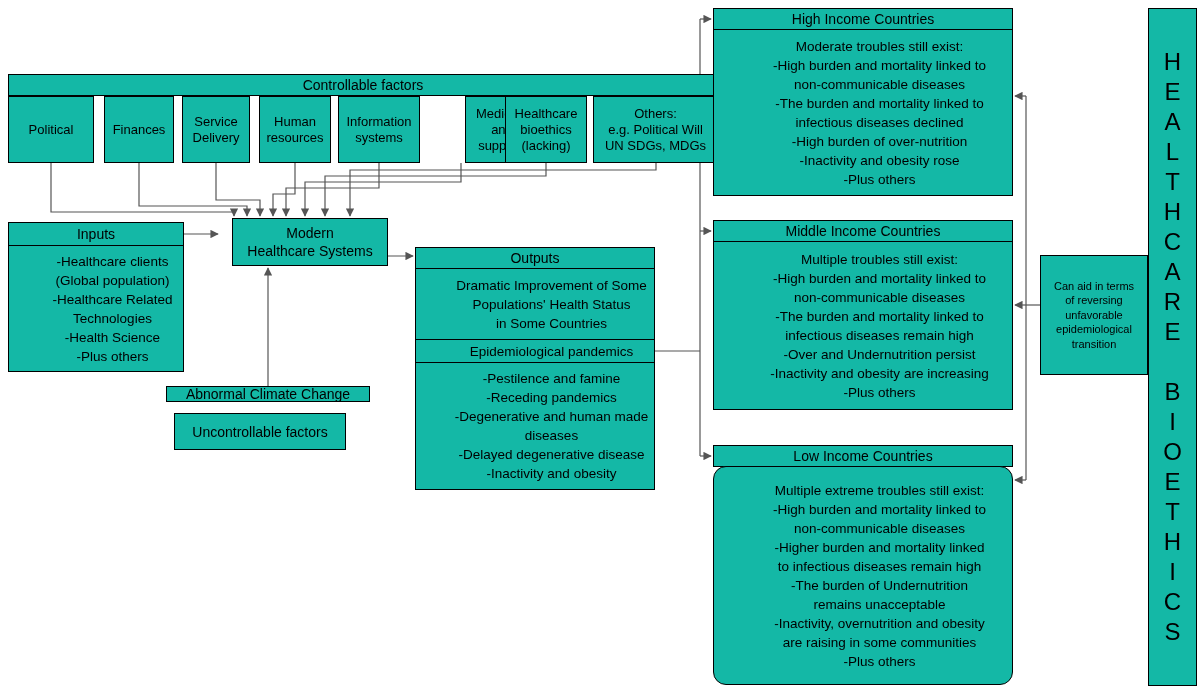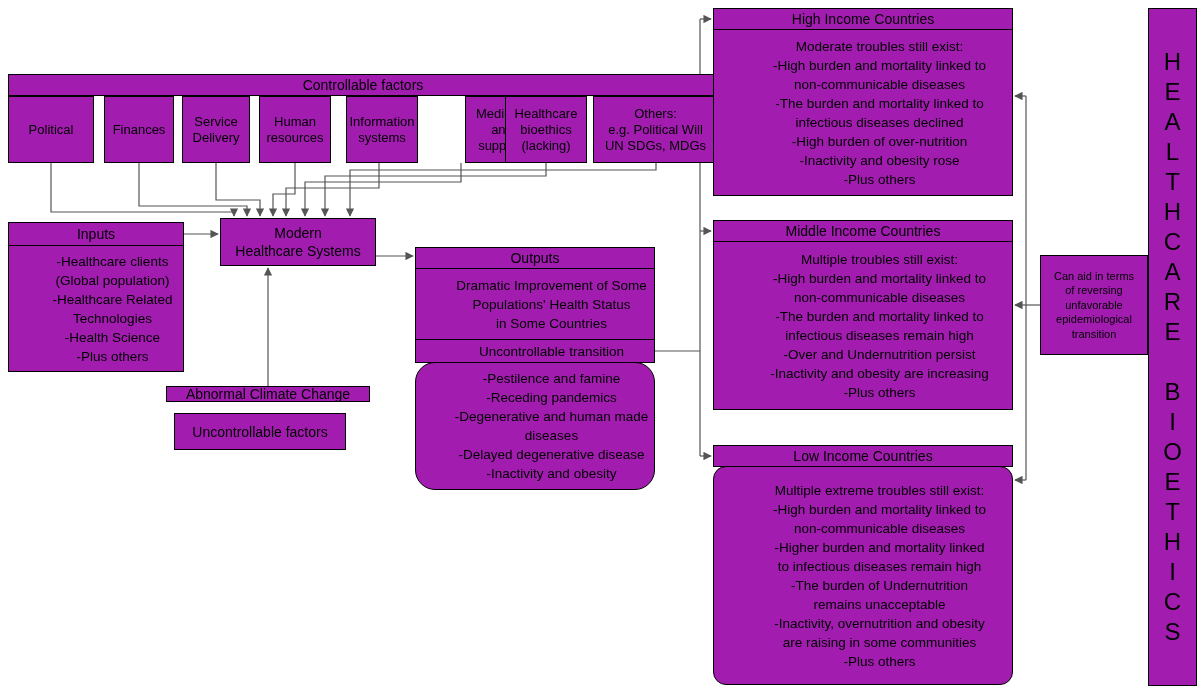--- a/index.html
+++ b/index.html
@@ -1,67 +1,67 @@
 <!DOCTYPE html>
 <html><head>
 <meta charset="utf-8">
 <style>
   html,body{margin:0;padding:0;}
   body{
     width:1200px;height:694px;position:relative;background:#fff;
     font-family:"Liberation Sans",sans-serif;color:#000;overflow:hidden;
   }
   .box{
-    position:absolute;border:1px solid #000;background:#a21caf;text-align:center;
+    position:absolute;border:1px solid #000;background:#14b8a6;text-align:center;
     white-space:pre-line;display:flex;align-items:center;justify-content:center;
     box-sizing:border-box;z-index:2;
   }
   .t14{font-size:14px;line-height:18px;}
   .t13{font-size:13px;line-height:16px;}
   .bodytext{font-size:13.5px;line-height:19px;padding-left:33px;}
   #arrows{position:absolute;left:0;top:0;z-index:1;}
 
   
   #ctrl-header{left:8px;top:74px;width:710px;height:22px;}
   .factor{top:96px;height:67px;}
   #f0{left:8px;width:86px;}
   #f1{left:104px;width:70px;}
   #f2{left:182px;width:68px;}
   #f3{left:259px;width:72px;}
-  #f4{left:346px;width:72px;}
+  #f4{left:338px;width:82px;}
   #f5{left:449px;width:74px;margin-left:16px;}
   #f6{left:505px;width:82px;}
   #f7{left:593px;width:125px;}
 
   
   #inputs-header{left:8px;top:222px;width:176px;height:24px;}
   #inputs-body{left:8px;top:245px;width:176px;height:127px;}
 
   
-  #system-box{left:220px;top:218px;width:156px;height:48px;}
+  #system-box{left:232px;top:218px;width:156px;height:48px;}
 
   
   #climate-title{left:166px;top:386px;width:204px;height:16px;}
   #climate-sub{left:166px;top:413px;width:172px;height:37px;margin-left:8px;}
 
   
   #outputs-header{left:415px;top:247px;width:240px;height:22px;}
   #outputs-improvement{left:415px;top:268px;width:240px;height:72px;}
   #outputs-transition{left:415px;top:339px;width:240px;height:24px;}
-  #outputs-stages{left:415px;top:362px;width:240px;height:128px;border-radius:20px;}
+  #outputs-stages{left:415px;top:362px;width:240px;height:128px;}
 
   
   .income-h{left:713px;width:300px;height:22px;}
   .income-b{left:713px;width:300px;}
   #g0h{top:8px;}   #g0b{top:29px;height:167px;}
   #g1h{top:220px;} #g1b{top:241px;height:169px;}
   #g2h{top:445px;} #g2b{top:466px;height:219px;border-radius:13px;}
 
   
-  #aid-box{left:1040px;top:255px;width:108px;height:100px;font-size:11px;line-height:14.5px;}
+  #aid-box{left:1040px;top:255px;width:108px;height:120px;font-size:11px;line-height:14.5px;}
 
   
   #bioethics-box{left:1148px;top:8px;width:49px;height:678px;font-size:24px;line-height:30px;}
 </style>
 </head>
 <body>
 
 <svg id="arrows" width="1200" height="694">
   <defs>
     <marker id="arr" viewBox="0 0 10 10" refX="9" refY="5" markerWidth="7" markerHeight="7" orient="auto-start-reverse">
@@ -129,21 +129,21 @@
 <div class="box t14" id="system-box">Modern
 Healthcare Systems</div>
 
 <div class="box t14" id="climate-title">Abnormal Climate Change</div>
 <div class="box t14" id="climate-sub">Uncontrollable factors</div>
 
 <div class="box t14" id="outputs-header">Outputs</div>
 <div class="box bodytext" id="outputs-improvement">Dramatic Improvement of Some
 Populations' Health Status
 in Some Countries</div>
-<div class="box bodytext" id="outputs-transition">Uncontrollable transition</div>
+<div class="box bodytext" id="outputs-transition">Epidemiological pandemics</div>
 <div class="box bodytext" id="outputs-stages">-Pestilence and famine
 -Receding pandemics
 -Degenerative and human made
 diseases
 -Delayed degenerative disease
 -Inactivity and obesity</div>
 
 <div class="box t14 income-h" id="g0h">High Income Countries</div>
 <div class="box bodytext income-b" id="g0b">Moderate troubles still exist:
 -High burden and mortality linked to

